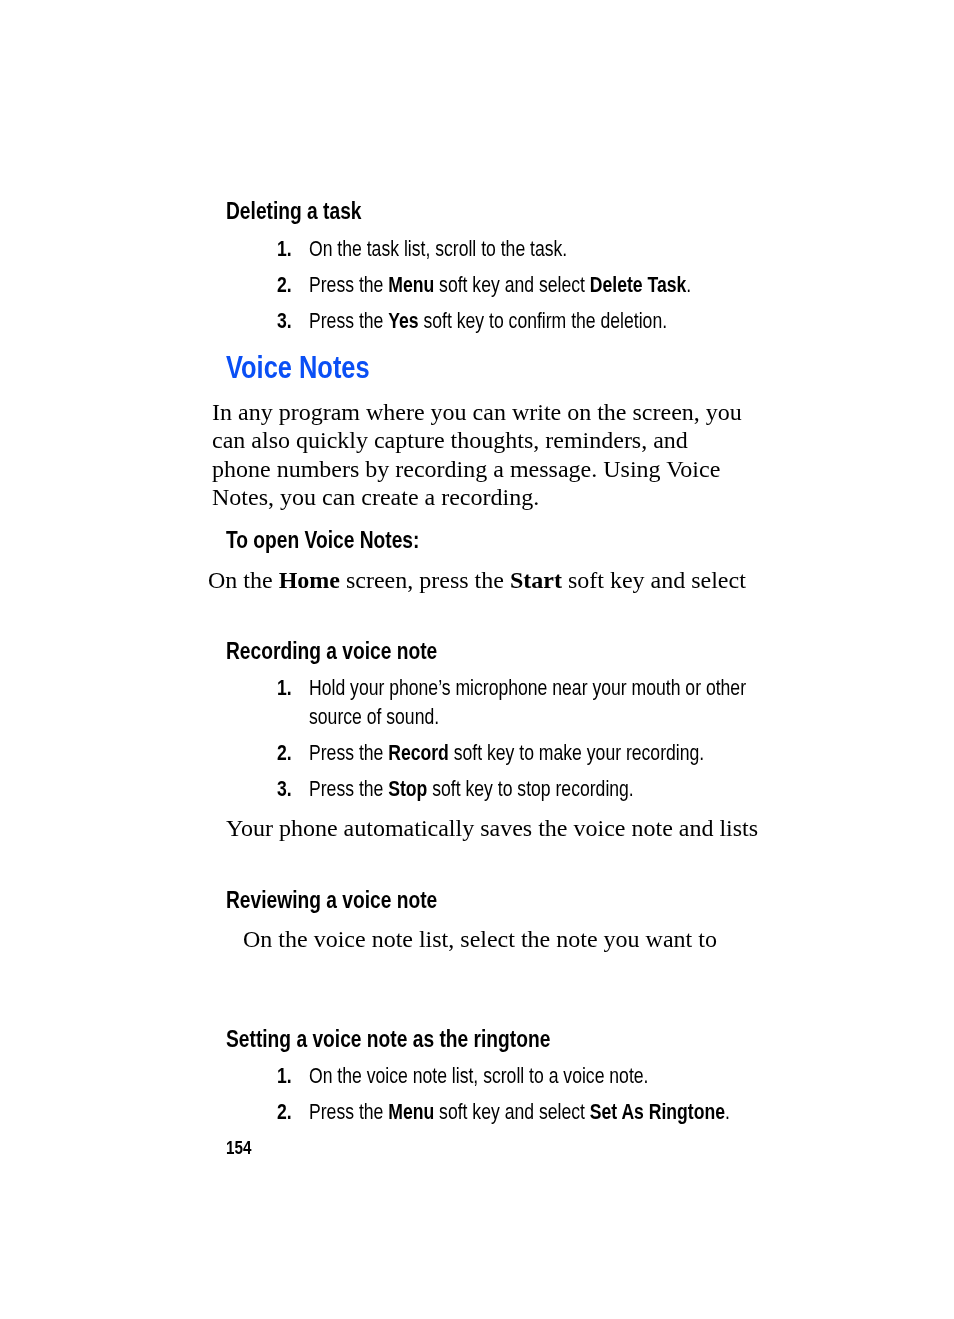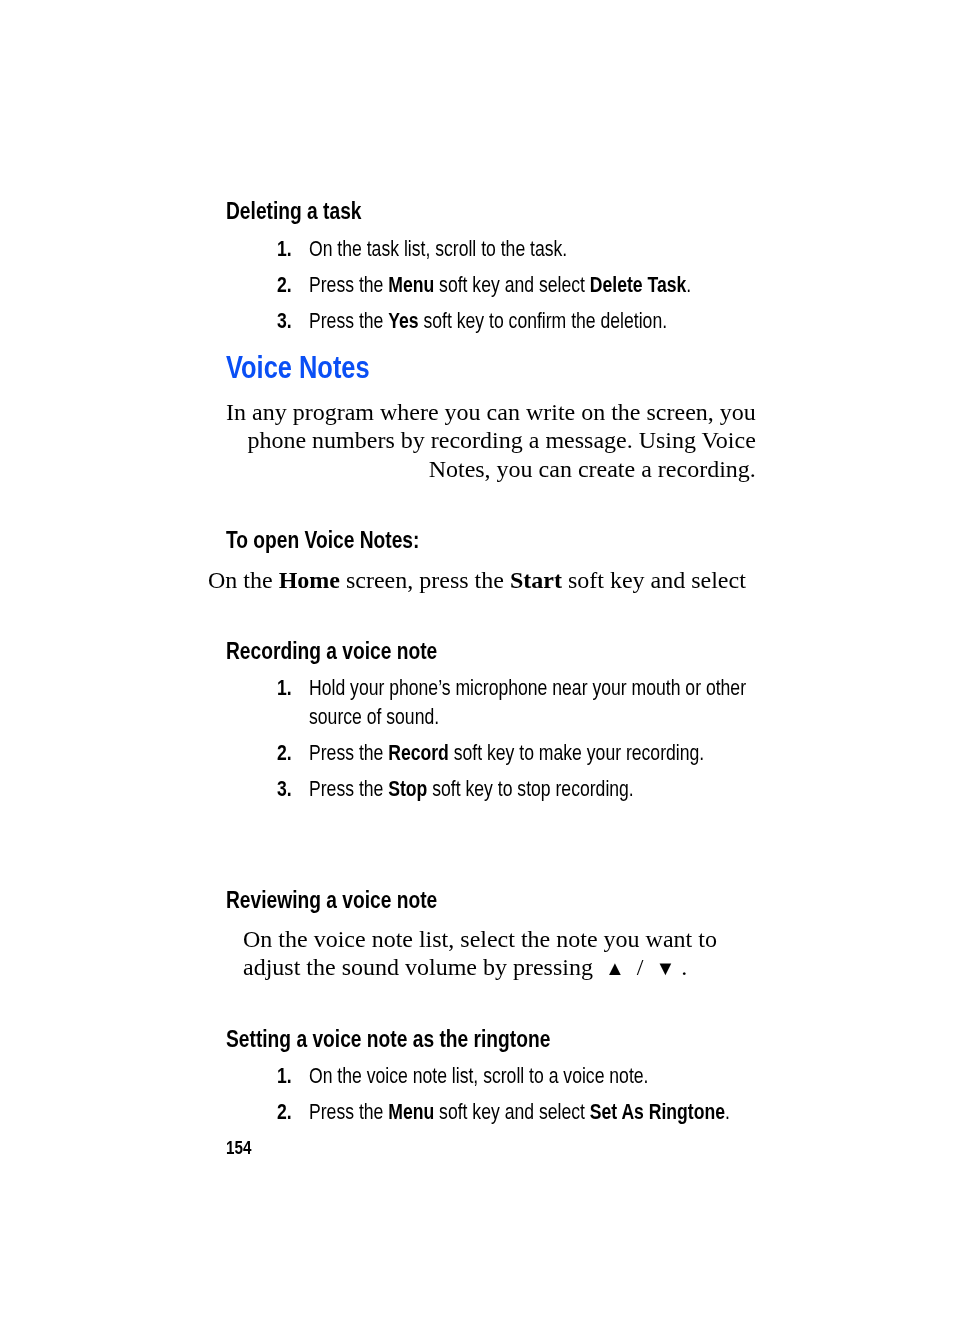--- a/index.html
+++ b/index.html
@@ -85,22 +85,23 @@
   </div>
 
   <div class="abs cond num" style="left:277px; top:271px;">2.</div>
   <div class="abs cond step" style="left:309px; top:271px;"><span>Press the </span><b>Menu</b><span> soft key and select </span><b>Delete Task</b><span>.</span></div>
 
   <div class="abs cond num" style="left:277px; top:307px;">3.</div>
   <div class="abs cond step" style="left:309px; top:307px;"><span>Press the </span><b>Yes</b><span> soft key to confirm the deletion.</span></div>
 
   <div class="abs cond h2" style="left:226px; top:350px;">Voice Notes</div>
 
-  <div class="abs serif" style="left:226px; top:398px;text-align:right;">
+  <div class="abs serif" style="left:212px; top:398px;">
     <div>In any program where you can write on the screen, you</div>
+    <div>can also quickly capture thoughts, reminders, and</div>
     <div>phone numbers by recording a message. Using Voice</div>
     <div>Notes, you can create a recording.</div>
   </div>
 
   <div class="abs cond h3" style="left:226px; top:526px;">To open Voice Notes:</div>
   <div class="abs serif" style="left:208px; top:566px;">
     <div><span>On the </span><b>Home</b><span> screen, press the </span><b>Start</b><span> soft key and select</span></div>
   </div>
 
   <div class="abs cond h3" style="left:226px; top:637px;">Recording a voice note</div>
@@ -109,26 +110,26 @@
   <div class="abs cond step" style="left:309px; top:674px;">Hold your phone’s microphone near your mouth or other</div>
   <div class="abs cond step" style="left:309px; top:703px;">source of sound.</div>
 
   <div class="abs cond num" style="left:277px; top:739px;">2.</div>
   <div class="abs cond step" style="left:309px; top:739px;"><span>Press the </span><b>Record</b><span> soft key to make your recording.</span></div>
 
   <div class="abs cond num" style="left:277px; top:775px;">3.</div>
   <div class="abs cond step" style="left:309px; top:775px;"><span>Press the </span><b>Stop</b><span> soft key to stop recording.</span></div>
 
   <div class="abs serif" style="left:226px; top:814px;">
+    <div>Your phone automatically saves the voice note and lists</div>
   </div>
 
   <div class="abs cond h3" style="left:226px; top:886px;">Reviewing a voice note</div>
   <div class="abs serif" style="left:226px; top:925px;margin-left:17px;">
     <div>On the voice note list, select the note you want to</div>
-    <div><span>adjust the sound volume by pressing</span>&nbsp;&nbsp;<span class="arrow">▲</span>&nbsp;&nbsp;<span>/</span>&nbsp;&nbsp;<span class="arrow">▼</span>&nbsp;<span>.</span></div>
   </div>
 
   <div class="abs cond h3" style="left:226px; top:1025px;">Setting a voice note as the ringtone</div>
 
   <div class="abs cond num" style="left:277px; top:1062px;">1.</div>
   <div class="abs cond step" style="left:309px; top:1062px;">On the voice note list, scroll to a voice note.</div>
 
   <div class="abs cond num" style="left:277px; top:1098px;">2.</div>
   <div class="abs cond step" style="left:309px; top:1098px;"><span>Press the </span><b>Menu</b><span> soft key and select </span><b>Set As Ringtone</b><span>.</span></div>
 

